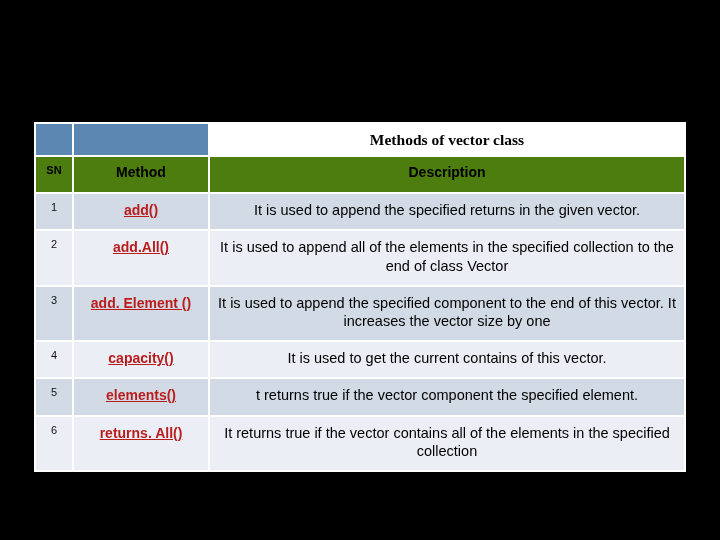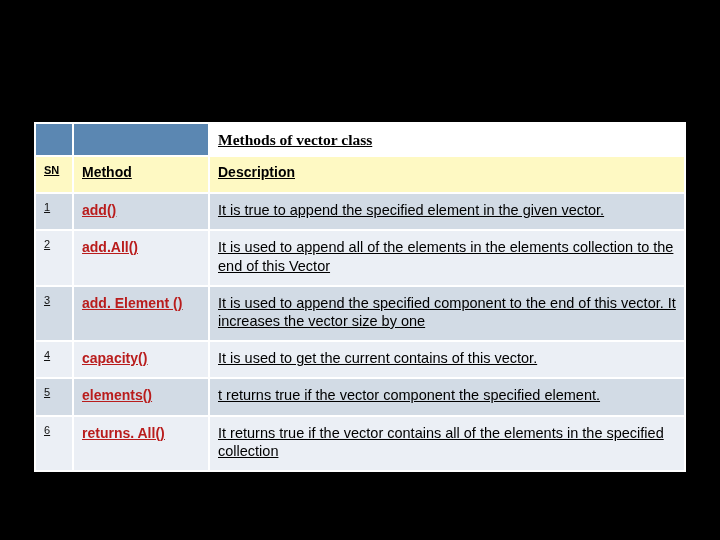--- a/index.html
+++ b/index.html
@@ -27,42 +27,41 @@
     border-collapse: collapse;
     width: 100%;
     table-layout: fixed;
   }
   col.c-sn   { width: 38px; }
   col.c-meth { width: 136px; }
   col.c-desc { width: auto; }
   th, td {
     padding: 7px 8px 10px 8px;
     vertical-align: top;
-    text-align: left;
+    text-align: center;
     border: 2px solid #fff;
     font-size: 14.5px;
     line-height: 1.25;
-    text-decoration: underline;
   }
   
   tr.title-row th.blank {
     background: #5b87b2;
     border-right-color: #fff;
   }
   tr.title-row th.title-cell {
     background: #fff;
     color: #000;
     font-family: "Times New Roman", Times, serif;
     font-weight: bold;
     font-size: 15.5px;
     padding: 6px 8px;
   }
   
   tr.head-row th {
-    background: #fef9c3;
+    background: #4d7c0f;
     color: #000;
     font-weight: bold;
     font-size: 14px;
   }
   tr.head-row th.sn {
     font-size: 11px;
   }
   
   tbody tr.even td { background: #d2dbe5; }
   tbody tr.odd  td { background: #ebeff5; }
@@ -101,26 +100,26 @@
         <tr class="head-row">
           <th class="sn">SN</th>
           <th>Method</th>
           <th>Description</th>
         </tr>
       </thead>
       <tbody>
         <tr class="even">
           <td class="sn">1</td>
           <td class="meth"><span class="link">add()</span></td>
-          <td class="desc">It is true to append the specified element in the given vector.</td>
+          <td class="desc">It is used to append the specified returns in the given vector.</td>
         </tr>
         <tr class="odd">
           <td class="sn">2</td>
           <td class="meth"><span class="link">add.All()</span></td>
-          <td class="desc">It is used to append all of the elements in the elements collection to the end of this Vector</td>
+          <td class="desc">It is used to append all of the elements in the specified collection to the end of class Vector</td>
         </tr>
         <tr class="even">
           <td class="sn">3</td>
           <td class="meth"><span class="link">add. Element ()</span></td>
           <td class="desc">It is used to append the specified component to the end of this vector. It increases the vector size by one</td>
         </tr>
         <tr class="odd">
           <td class="sn">4</td>
           <td class="meth"><span class="link">capacity()</span></td>
           <td class="desc">It is used to get the current contains of this vector.</td>

